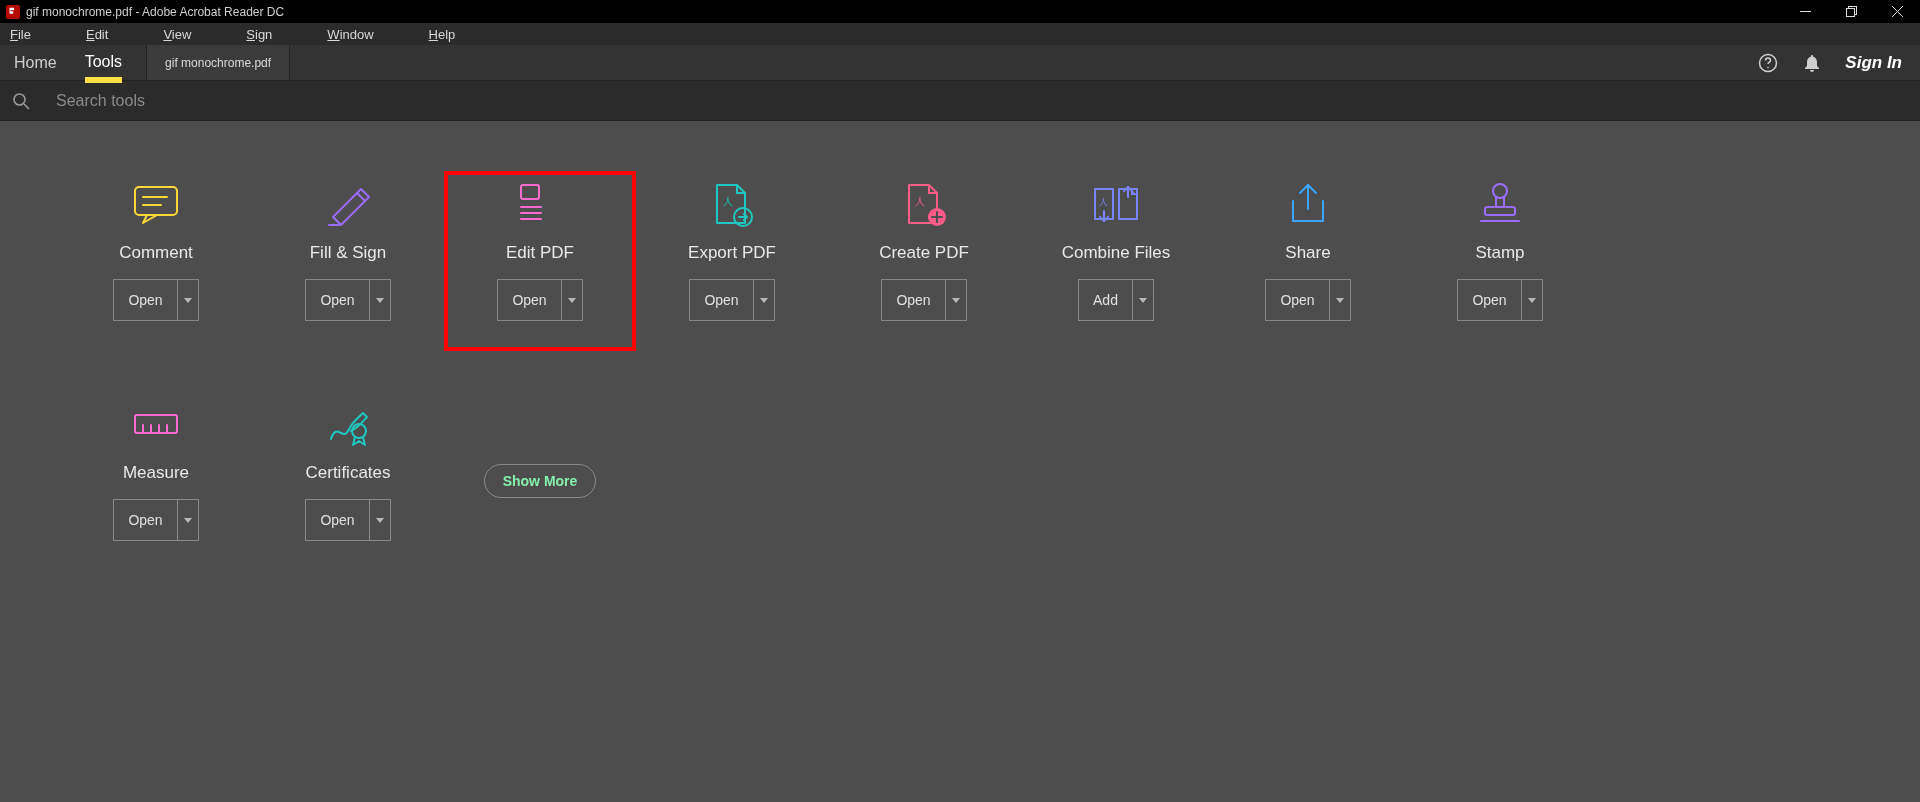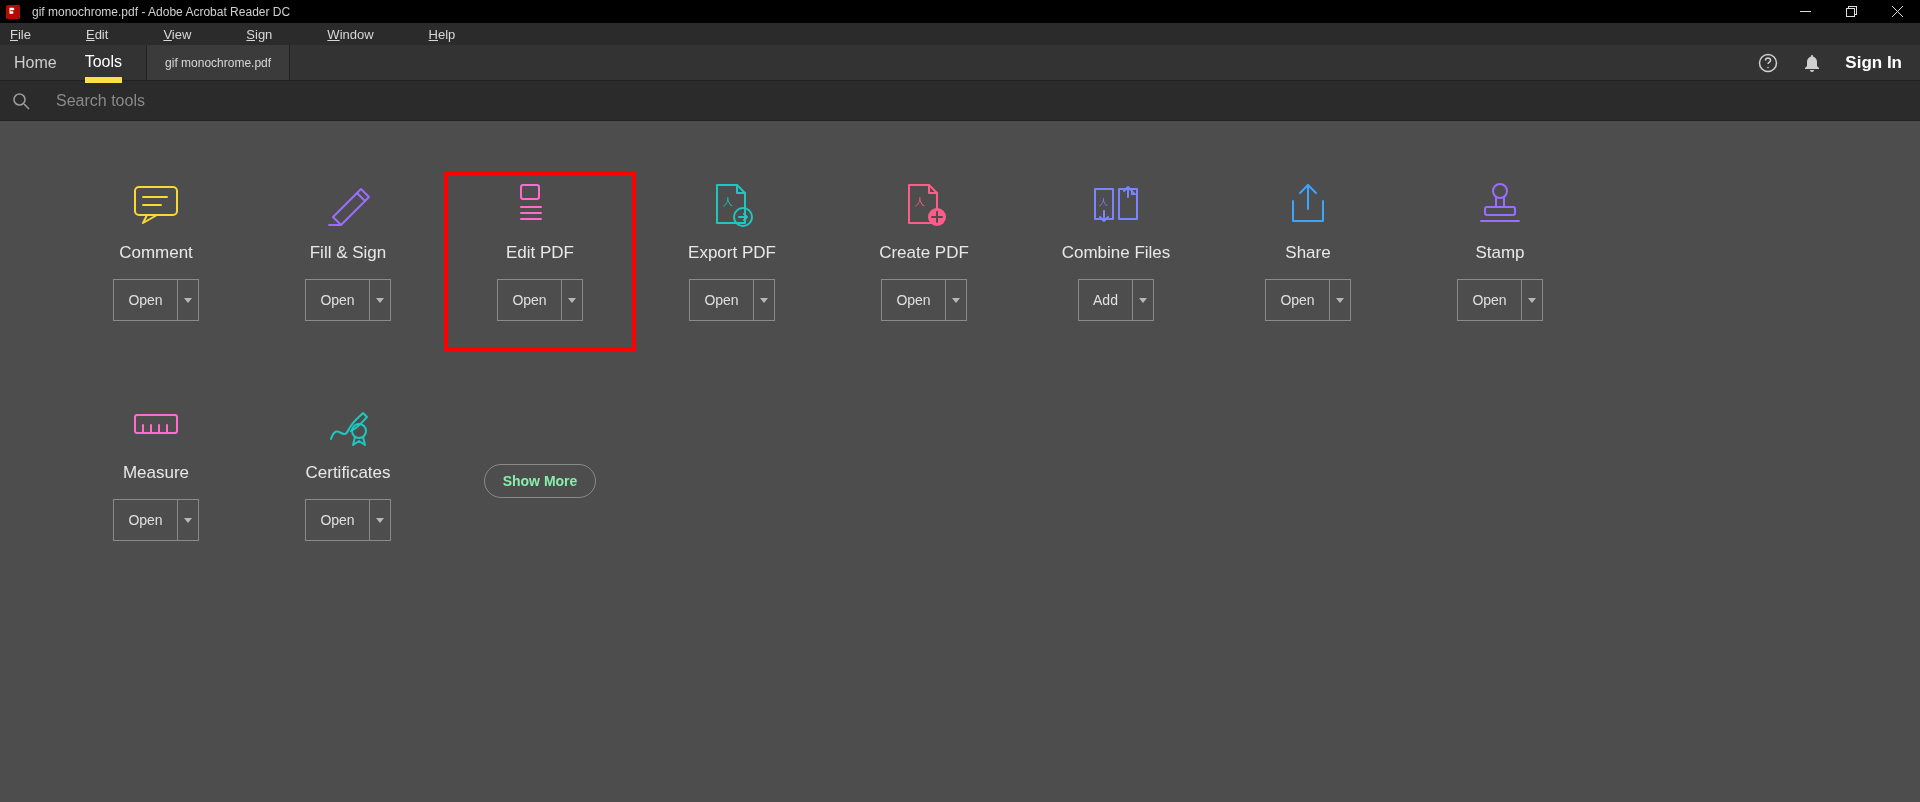--- a/index.html
+++ b/index.html
@@ -12,35 +12,35 @@
     --text-dim: #cfcfcf;
     --text-muted: #9a9a9a;
     --border: #888888;
     --button-bg: transparent;
     --highlight: #ff0000;
   }
   * { box-sizing: border-box; }
   html, body { margin:0; padding:0; height:100%; width:100%; font-family: "Segoe UI", Arial, sans-serif; background:var(--content-bg); color:var(--text-light); overflow:hidden; }
   
   .titlebar { height:23px; background:var(--titlebar-bg); display:flex; align-items:center; justify-content:space-between; padding:0 0 0 6px; font-size:12px; color:#d0d0d0;}
-  .titlebar-left { display:flex; align-items:center; gap:12px;}
+  .titlebar-left { display:flex; align-items:center; gap:6px;}
   .titlebar-left .app-icon { width:14px; height:14px;}
   .titlebar-controls { display:flex; height:100%;}
   .titlebar-controls .ctrl { width:46px; display:flex; align-items:center; justify-content:center; height:100%; color:#ddd;}
   
   .menubar { height:22px; background:var(--menubar-bg); display:flex; align-items:center; padding:0 4px; font-size:13px;gap:43px;}
   .menubar .menu-item { padding:2px 6px; color:#d8d8d8; cursor:default;}
   .menubar .menu-item span.ul { text-decoration: underline; }
   
   .tabbar { height:36px; background:var(--tabbar-bg); display:flex; align-items:stretch; border-bottom:1px solid #222;}
   .nav-item { display:flex; align-items:center; padding:0 14px; font-size:16px; color:#cfcfcf; cursor:default;}
   .nav-item.active { color:#fff;}
   .nav-item.active .ul-bar { border-bottom:6px solid #fde047; padding-bottom:6px; margin-bottom:-10px;}
   .doc-tab { display:flex; align-items:center; padding:0 18px; font-size:12px; color:#d8d8d8; border-left:1px solid #222; border-right:1px solid #222; background:#3b3b3b; margin-left:10px;}
-  .tabbar-right { margin-left:auto; display:flex; align-items:center; gap:22px; padding-right:18px;}
+  .tabbar-right { margin-left:auto; display:flex; align-items:center; gap:22px; padding-right:18px;font-style:italic;}
   .tabbar-right .icon-btn { width:22px; height:22px; display:flex; align-items:center; justify-content:center; color:#cfcfcf;}
   .signin { font-size:17px; font-weight:600; color:#fff;}
   
   .searchbar { height:40px; background:var(--searchbar-bg); display:flex; align-items:center; padding:0 12px; border-bottom:1px solid #222;}
   .searchbar input { background:transparent; border:none; outline:none; color:var(--text-light); font-size:16px; margin-left:24px; width:400px;}
   .searchbar input::placeholder { color:#8a8a8a; }
   .searchbar .search-icon { color:#9a9a9a;}
   
   .content { padding:50px 60px 0 60px; }
   .tool-grid { display:grid; grid-template-columns: repeat(8, 192px); grid-auto-rows: 180px; row-gap:40px; justify-content:start;}

